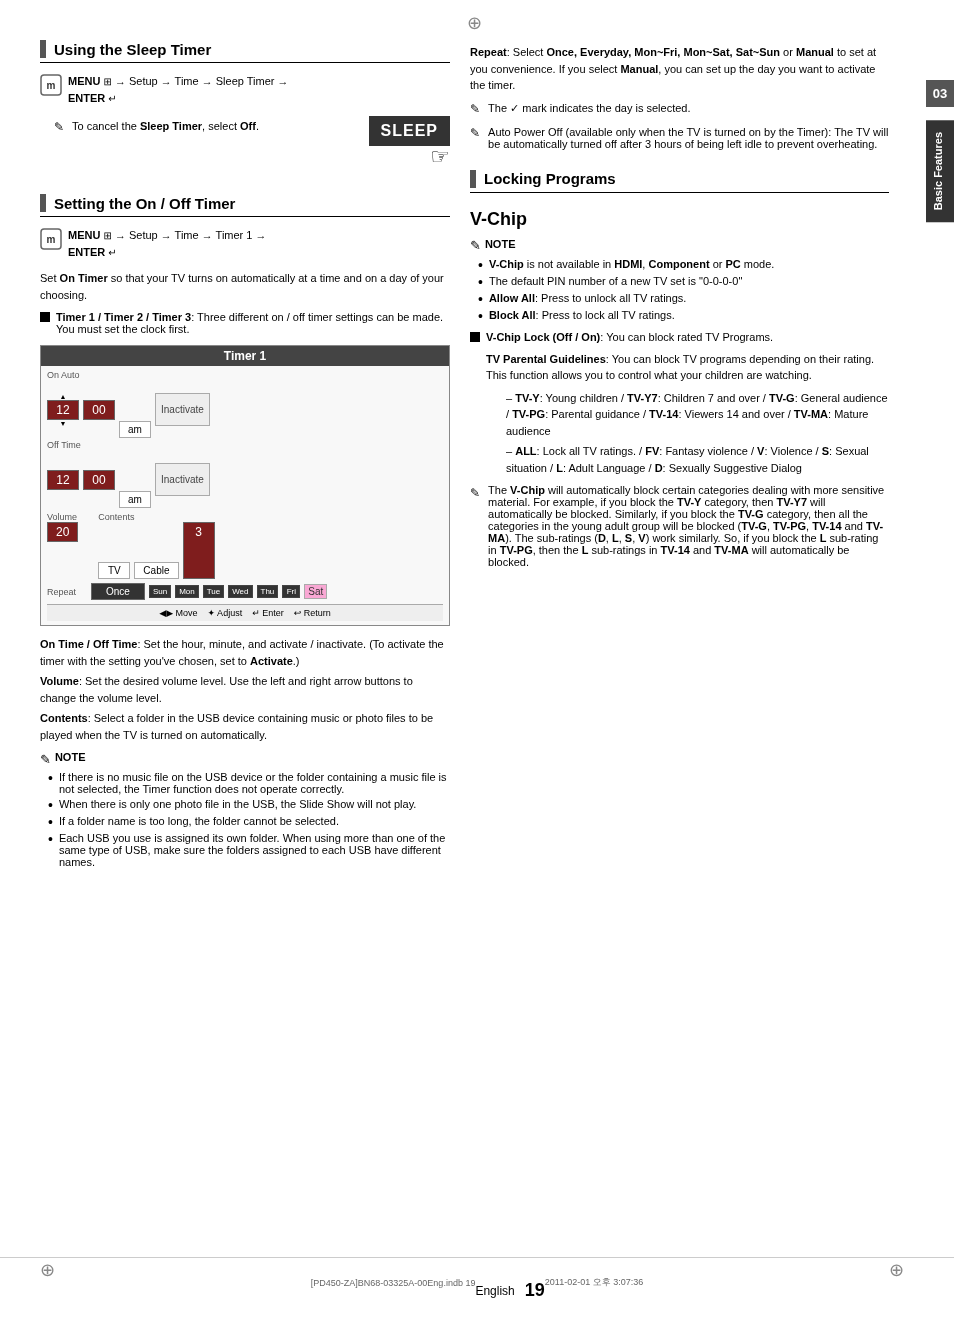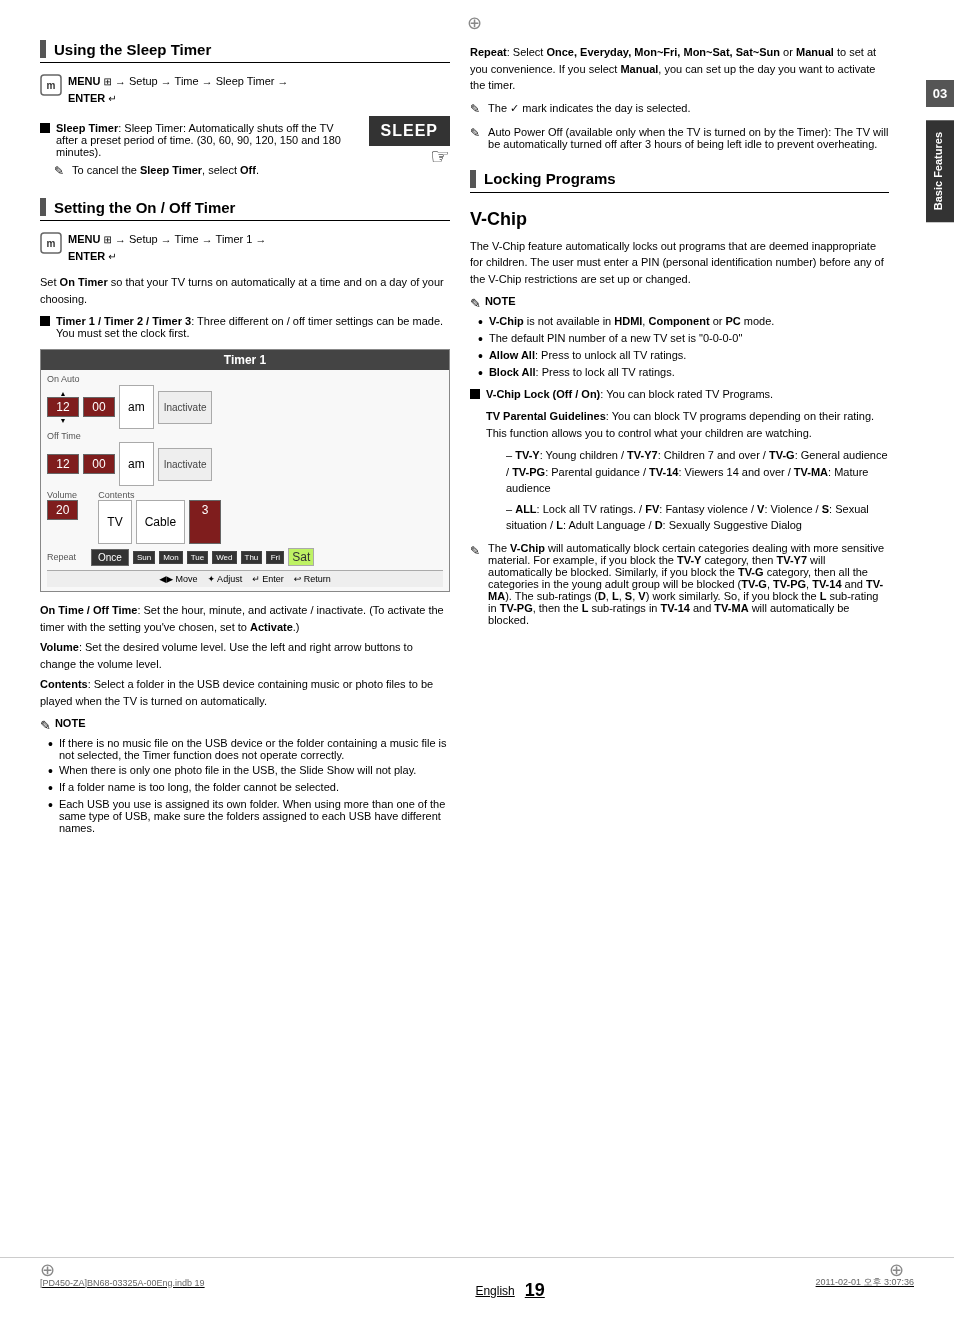--- a/index.html
+++ b/index.html
@@ -147,56 +147,57 @@
       color: #fff;
       font-size: 12px;
       text-align: center;
       padding: 2px 8px;
       min-width: 32px;
     }
     .timer-cell-light {
       border: 1px solid #aaa;
       background: #fff;
       color: #000;
-      font-size: 12px;
-      text-align: center;
-      padding: 14px 8px;
+      font-size: 10px;
+      text-align: center;
+      padding: 2px 8px;
       min-width: 32px;
+      margin-top: 40px;
     }
     .timer-inactivate {
       font-size: 10px;
       color: #444;
       border: 1px solid #aaa;
       padding: 10px 5px;
       background: #eee;
     }
     .day-box {
       border: 1px solid #444;
       background: #333;
       color: #fff;
       font-size: 8px;
       padding: 1px 3px;
       min-width: 18px;
       text-align: center;
     }
     .day-box-light {
       border: 1px solid #aaa;
-      background: #bef264;
-      font-size: 12px;
+      background: #f9a8d4;
+      font-size: 10px;
       padding: 1px 3px;
       min-width: 18px;
       text-align: center;
       color: #333;
     }
     .once-box {
       border: 1px solid #666;
       background: #333;
       color: #fff;
       font-size: 10px;
-      padding: 2px 6px;
+      padding: 2px 14px;
     }
     .footer-row {
       display: flex;
       justify-content: center;
       gap: 10px;
       background: #eee;
       border-top: 1px solid #aaa;
       padding: 3px 0;
       font-size: 9px;
     }
@@ -230,26 +231,25 @@
     .locking-section {
       margin-top: 20px;
     }
     
     .page-footer {
       position: absolute;
       bottom: 20px;
       left: 0;
       right: 0;
       display: flex;
-      justify-content: space-between;
+      justify-content: center;
       align-items: center;
       padding: 0 40px 0 40px;
       border-top: 1px solid #ccc;
       padding-top: 6px;
-      text-decoration: underline;
     }
     .footer-left { font-size: 9px; color: #666; }
     .footer-right { font-size: 9px; color: #666; }
     .page-number {
       font-size: 18px;
       font-weight: bold;
     }
     .english-label {
       font-size: 12px;
       margin-right: 4px;
@@ -321,26 +321,20 @@
 
       <div style="overflow:hidden; margin-bottom:10px;">
 
         <div class="sleep-image-area">
           <div class="sleep-box">
             <span>SLEEP</span>
           </div>
           <div style="text-align:right; font-size:22px; margin-top:-2px;">☞</div>
         </div>
 
-        <div class="bullet-item">
-          <div class="bullet-square"></div>
-          <div>
-            <b>Sleep Timer</b>: <span style="display:inline;">Sleep Timer: Automatically shuts off the TV after a preset period of time. (30, 60, 90, 120, 150 and 180 minutes).</span>
-          </div>
-        </div>
 
         <div class="note-item" style="margin-left:14px; margin-top:4px;">
           <span style="font-size:12px; margin-right:4px;">✎</span>
           <span>To cancel the <b>Sleep Timer</b>, select <b>Off</b>.</span>
         </div>
       </div>
 
       <div class="section-heading" style="margin-top:16px;">
         <div class="section-heading-bar"></div>
         <span class="section-heading-text">Setting the On / Off Timer</span>
@@ -482,21 +476,20 @@
       <div class="locking-section">
         <div class="section-heading">
           <div class="section-heading-bar"></div>
           <span class="section-heading-text">Locking Programs</span>
         </div>
       </div>
 
       <div style="margin-top:16px;">
         <div class="vchip-heading">V-Chip</div>
 
-        <p style="margin-bottom:8px;">The V-Chip feature automatically locks out programs that are deemed inappropriate for children. The user must enter a PIN (personal identification number) before any of the V-Chip restrictions are set up or changed.</p>
 
         <div class="note-section">
           <div style="display:flex; align-items:center; gap:4px; margin-bottom:4px;">
             <span style="font-size:13px;">✎</span>
             <span class="note-heading">NOTE</span>
           </div>
           <div class="note-bullet">
             <span class="bullet-dot">•</span>
             <span><b>V-Chip</b> is not available in <b>HDMI</b>, <b>Component</b> or <b>PC</b> mode.</span>
           </div>

